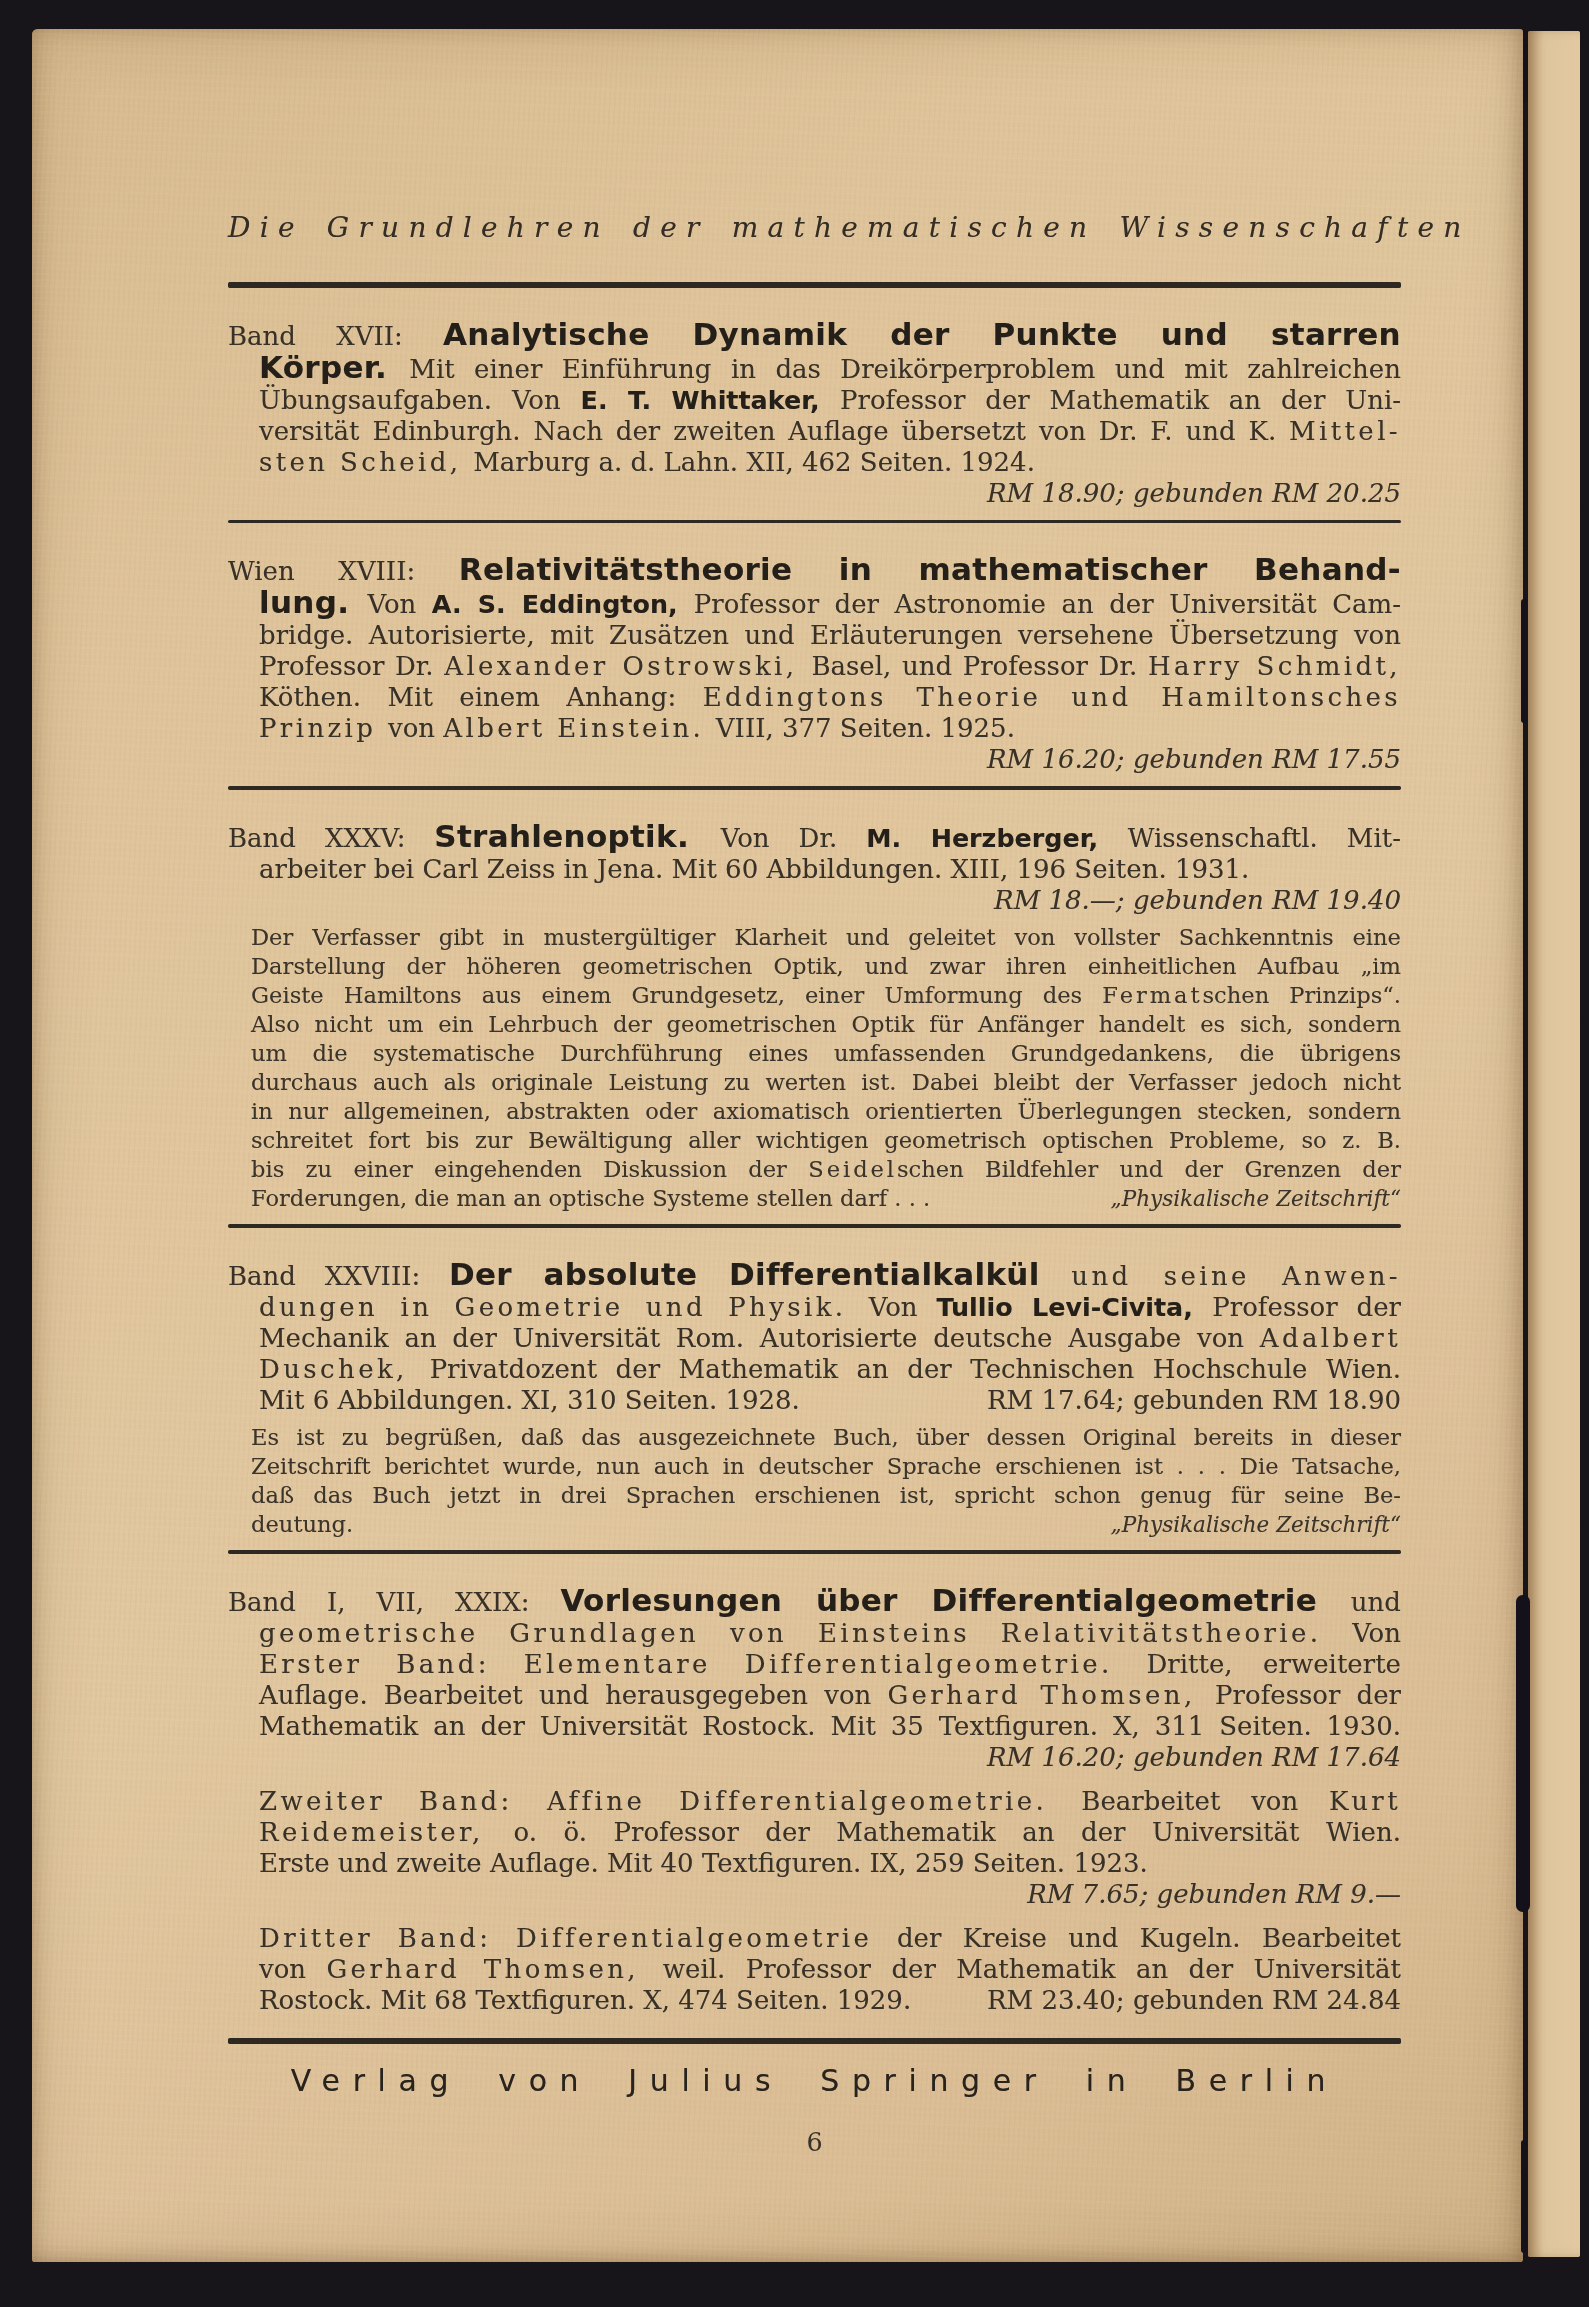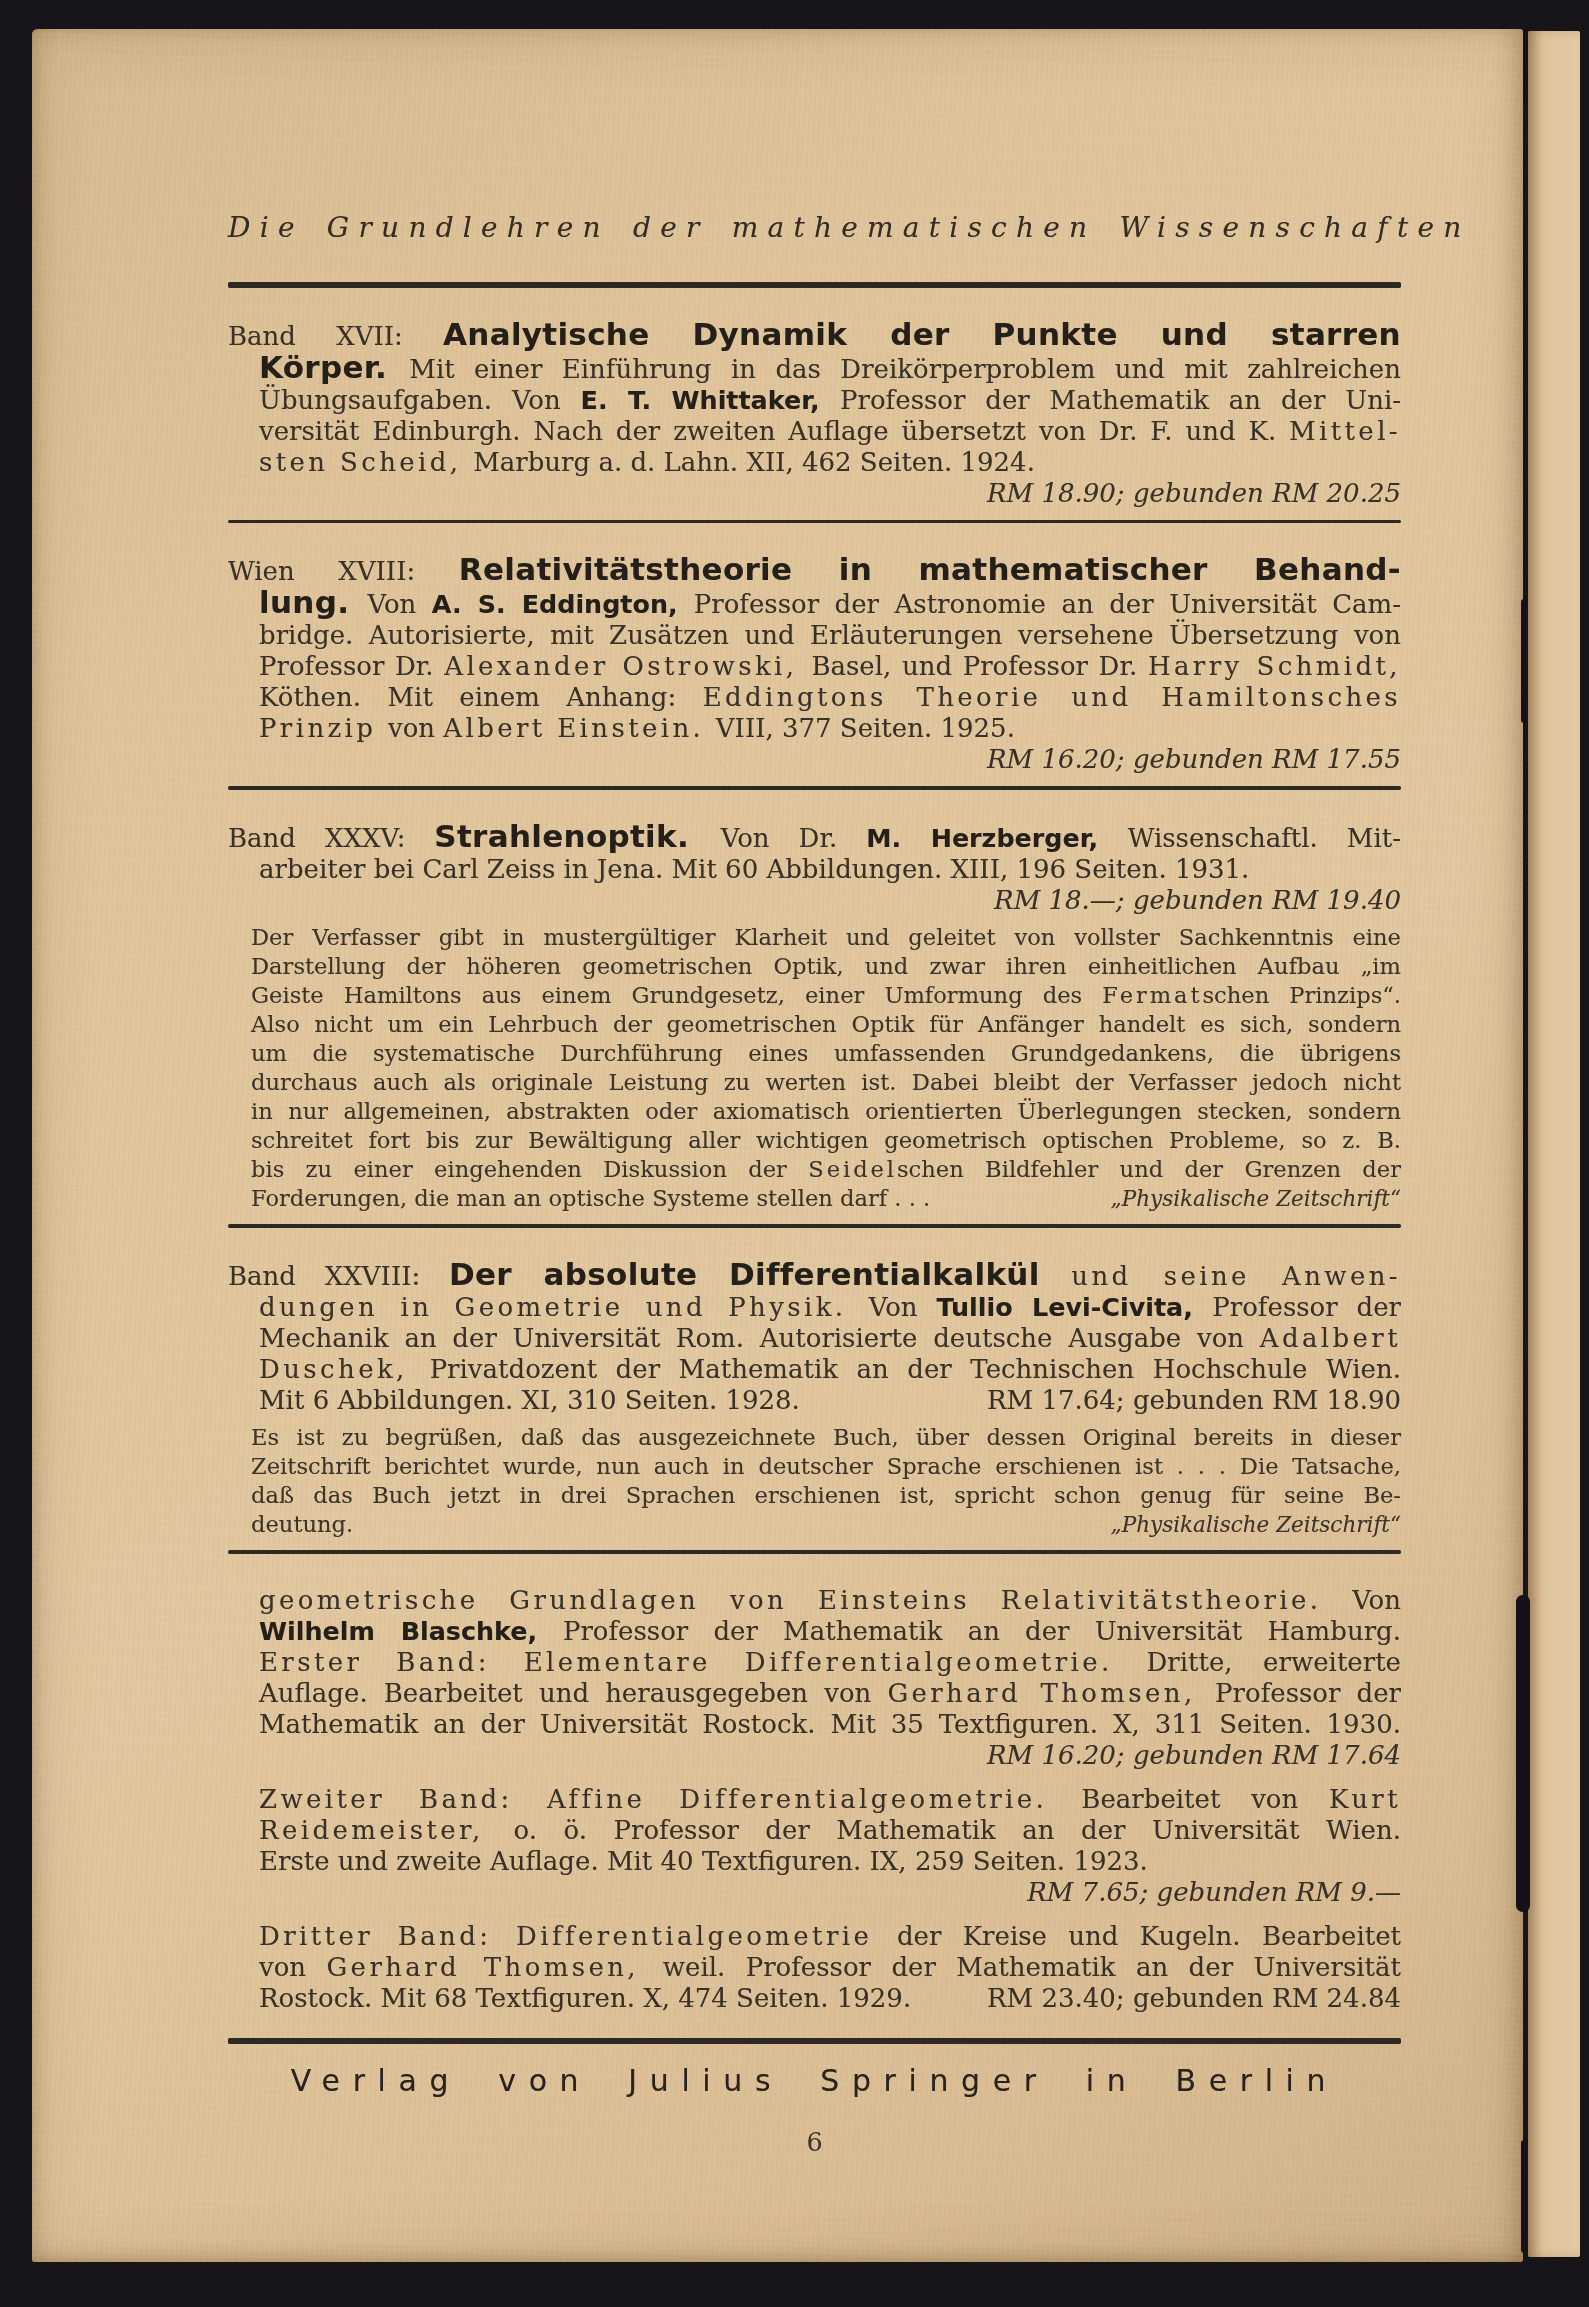--- a/index.html
+++ b/index.html
@@ -136,22 +136,22 @@
         <div class="line j"><span>Es ist zu begrüßen, daß das ausgezeichnete Buch, über dessen Original bereits in dieser</span></div>
         <div class="line j"><span>Zeitschrift berichtet wurde, nun auch in deutscher Sprache erschienen ist . . . Die Tatsache,</span></div>
         <div class="line j"><span>daß das Buch jetzt in drei Sprachen erschienen ist, spricht schon genug für seine Be-</span></div>
         <div class="line split">
           <span><span>deutung.</span></span>
           <span><span class="t-i">„Physikalische Zeitschrift“</span></span>
         </div>
       </div>
       <div class="rule thin"></div>
       <div class="entry">
+        <div class="line j"><span>Band I, VII, XXIX: </span><span class="t-b">Vorlesungen über Differentialgeometrie </span><span>und</span></div>
         <div class="line ind j"><span class="t-s">geometrische Grundlagen von Einsteins Relativitätstheorie. </span><span>Von</span></div>
-        <div class="line ind j"><span class="t-n">Wilhelm Blaschke, </span><span>Professor der Mathematik an der Universität Hamburg.</span></div>
         <div class="line ind j"><span class="t-s">Erster Band: Elementare Differentialgeometrie. </span><span>Dritte, erweiterte</span></div>
         <div class="line ind j"><span>Auflage. Bearbeitet und herausgegeben von </span><span class="t-s">Gerhard Thomsen, </span><span>Professor der</span></div>
         <div class="line ind j"><span>Mathematik an der Universität Rostock. Mit 35 Textfiguren. X, 311 Seiten. 1930.</span></div>
         <div class="line right"><span>RM 16.20; gebunden RM 17.64</span></div>
         <div class="line ind j gap"><span class="t-s">Zweiter Band: Affine Differentialgeometrie. </span><span>Bearbeitet von </span><span class="t-s">Kurt</span></div>
         <div class="line ind j"><span class="t-s">Reidemeister, </span><span>o. ö. Professor der Mathematik an der Universität Wien.</span></div>
         <div class="line ind"><span>Erste und zweite Auflage. Mit 40 Textfiguren. IX, 259 Seiten. 1923.</span></div>
         <div class="line right"><span>RM 7.65; gebunden RM 9.—</span></div>
         <div class="line ind j gap"><span class="t-s">Dritter Band: Differentialgeometrie </span><span>der Kreise und Kugeln. Bearbeitet</span></div>
         <div class="line ind j"><span>von </span><span class="t-s">Gerhard Thomsen, </span><span>weil. Professor der Mathematik an der Universität</span></div>

